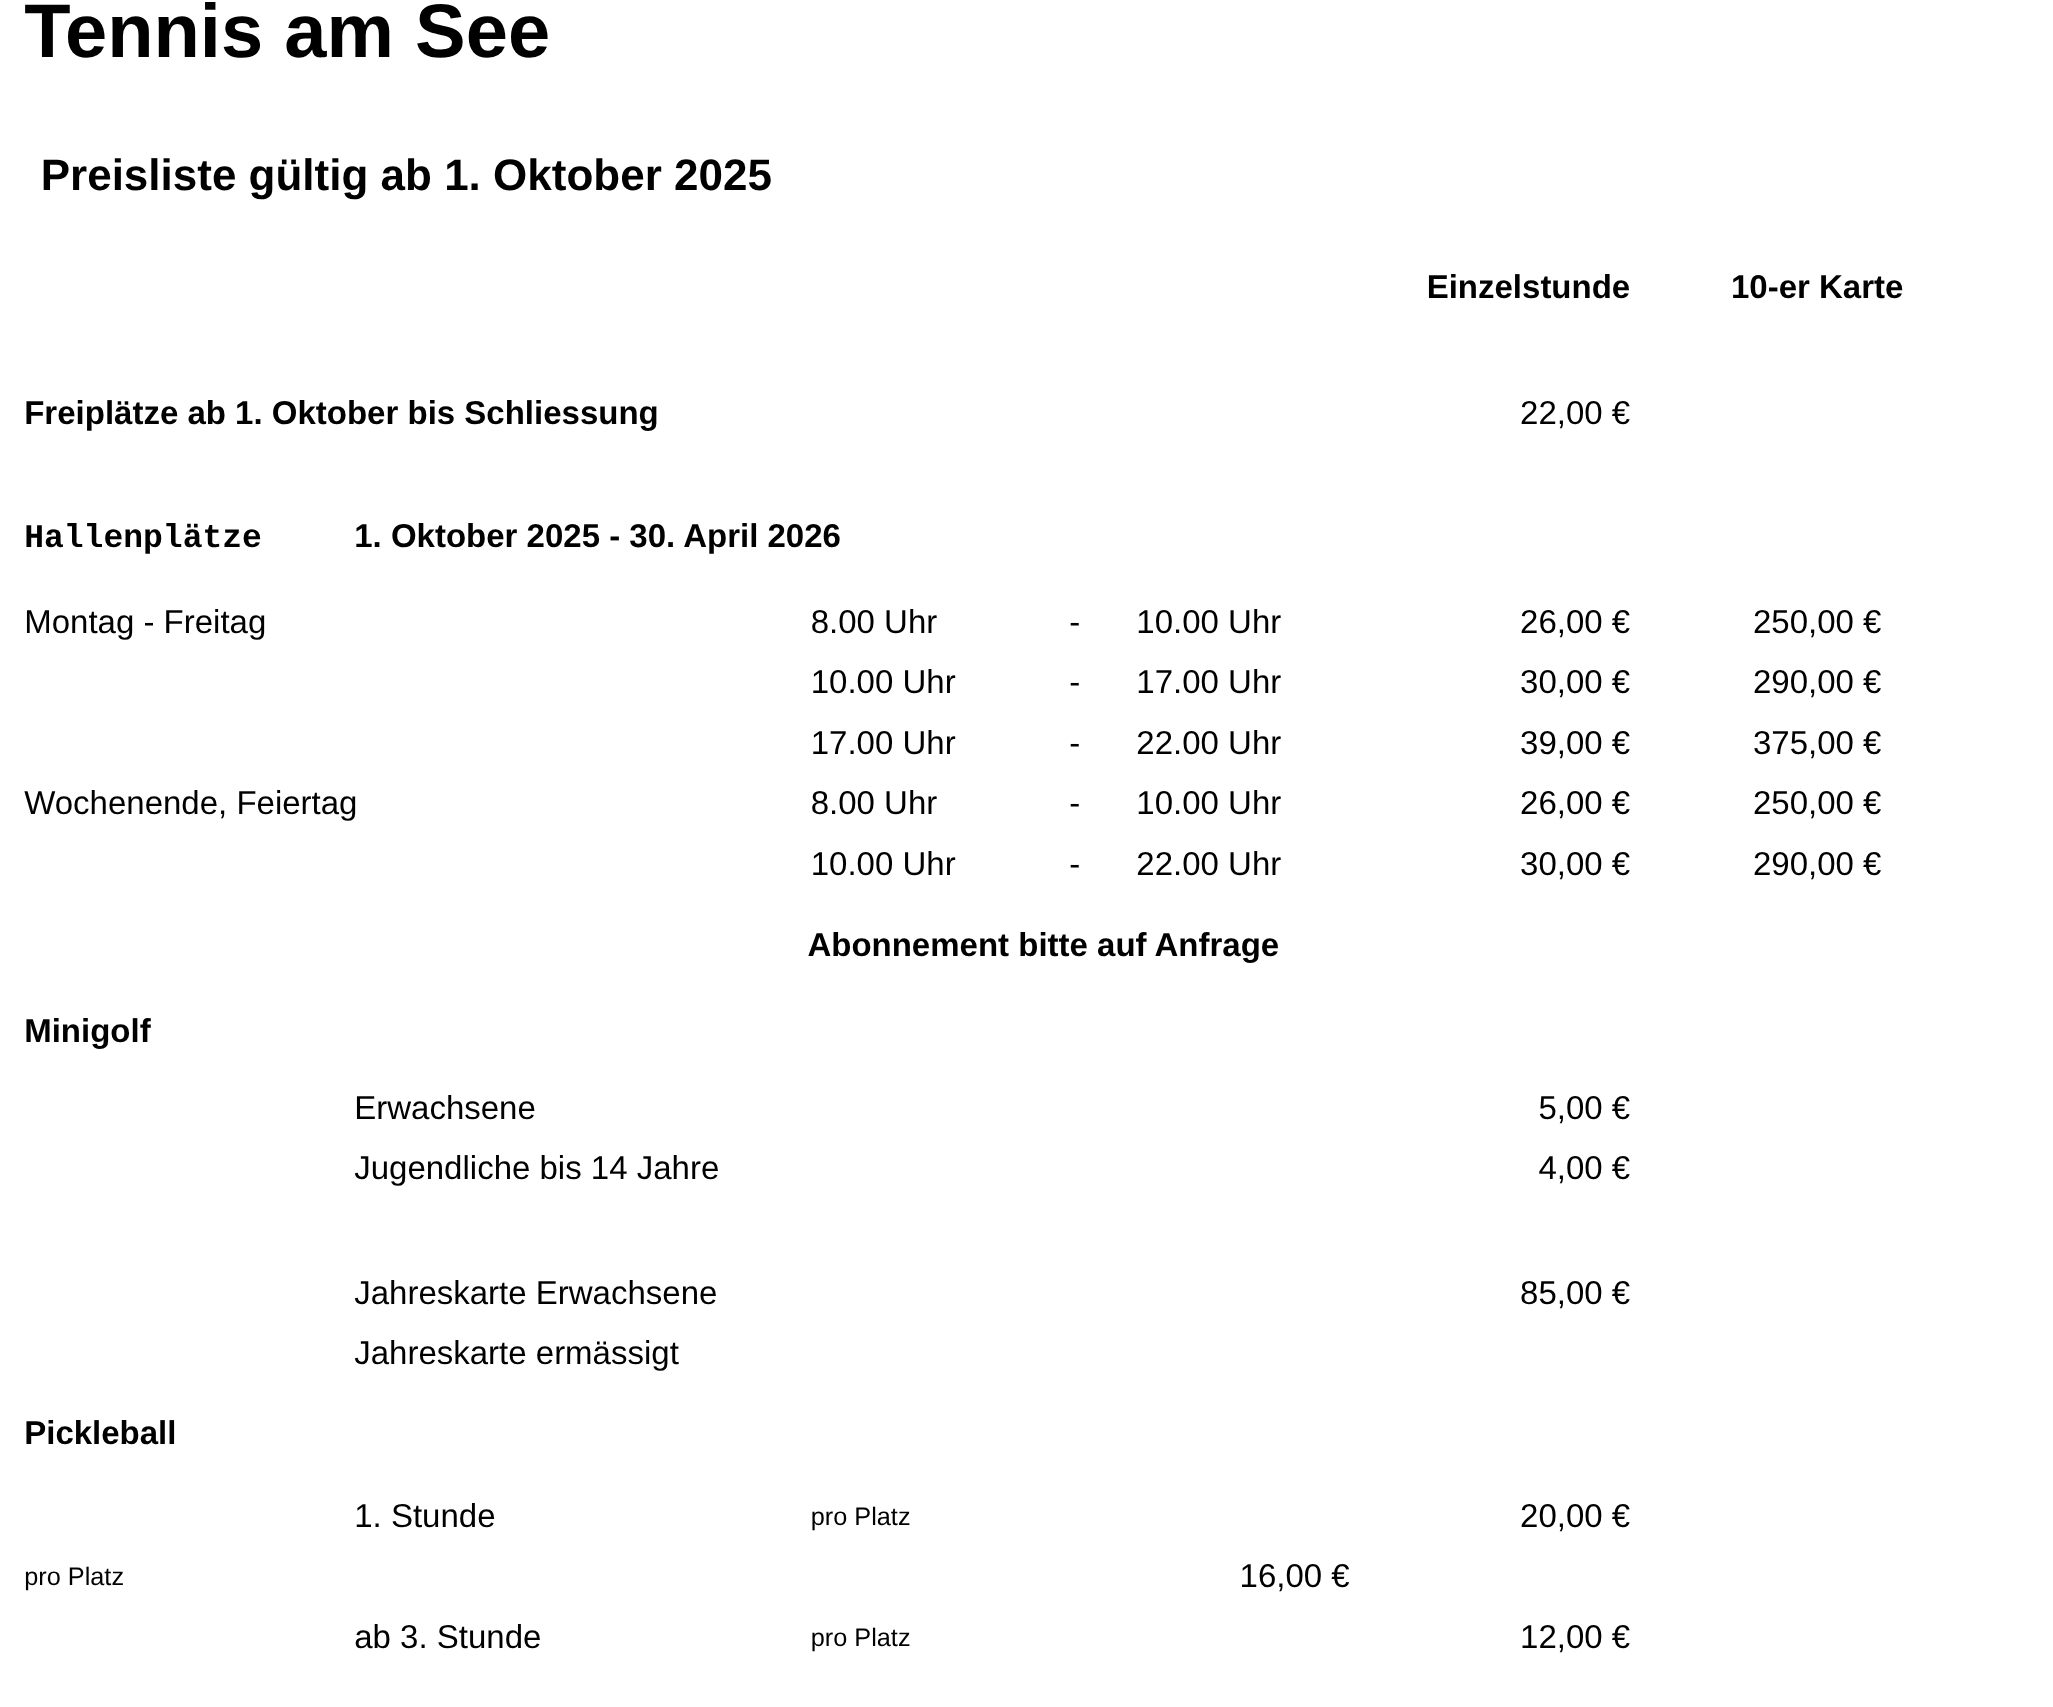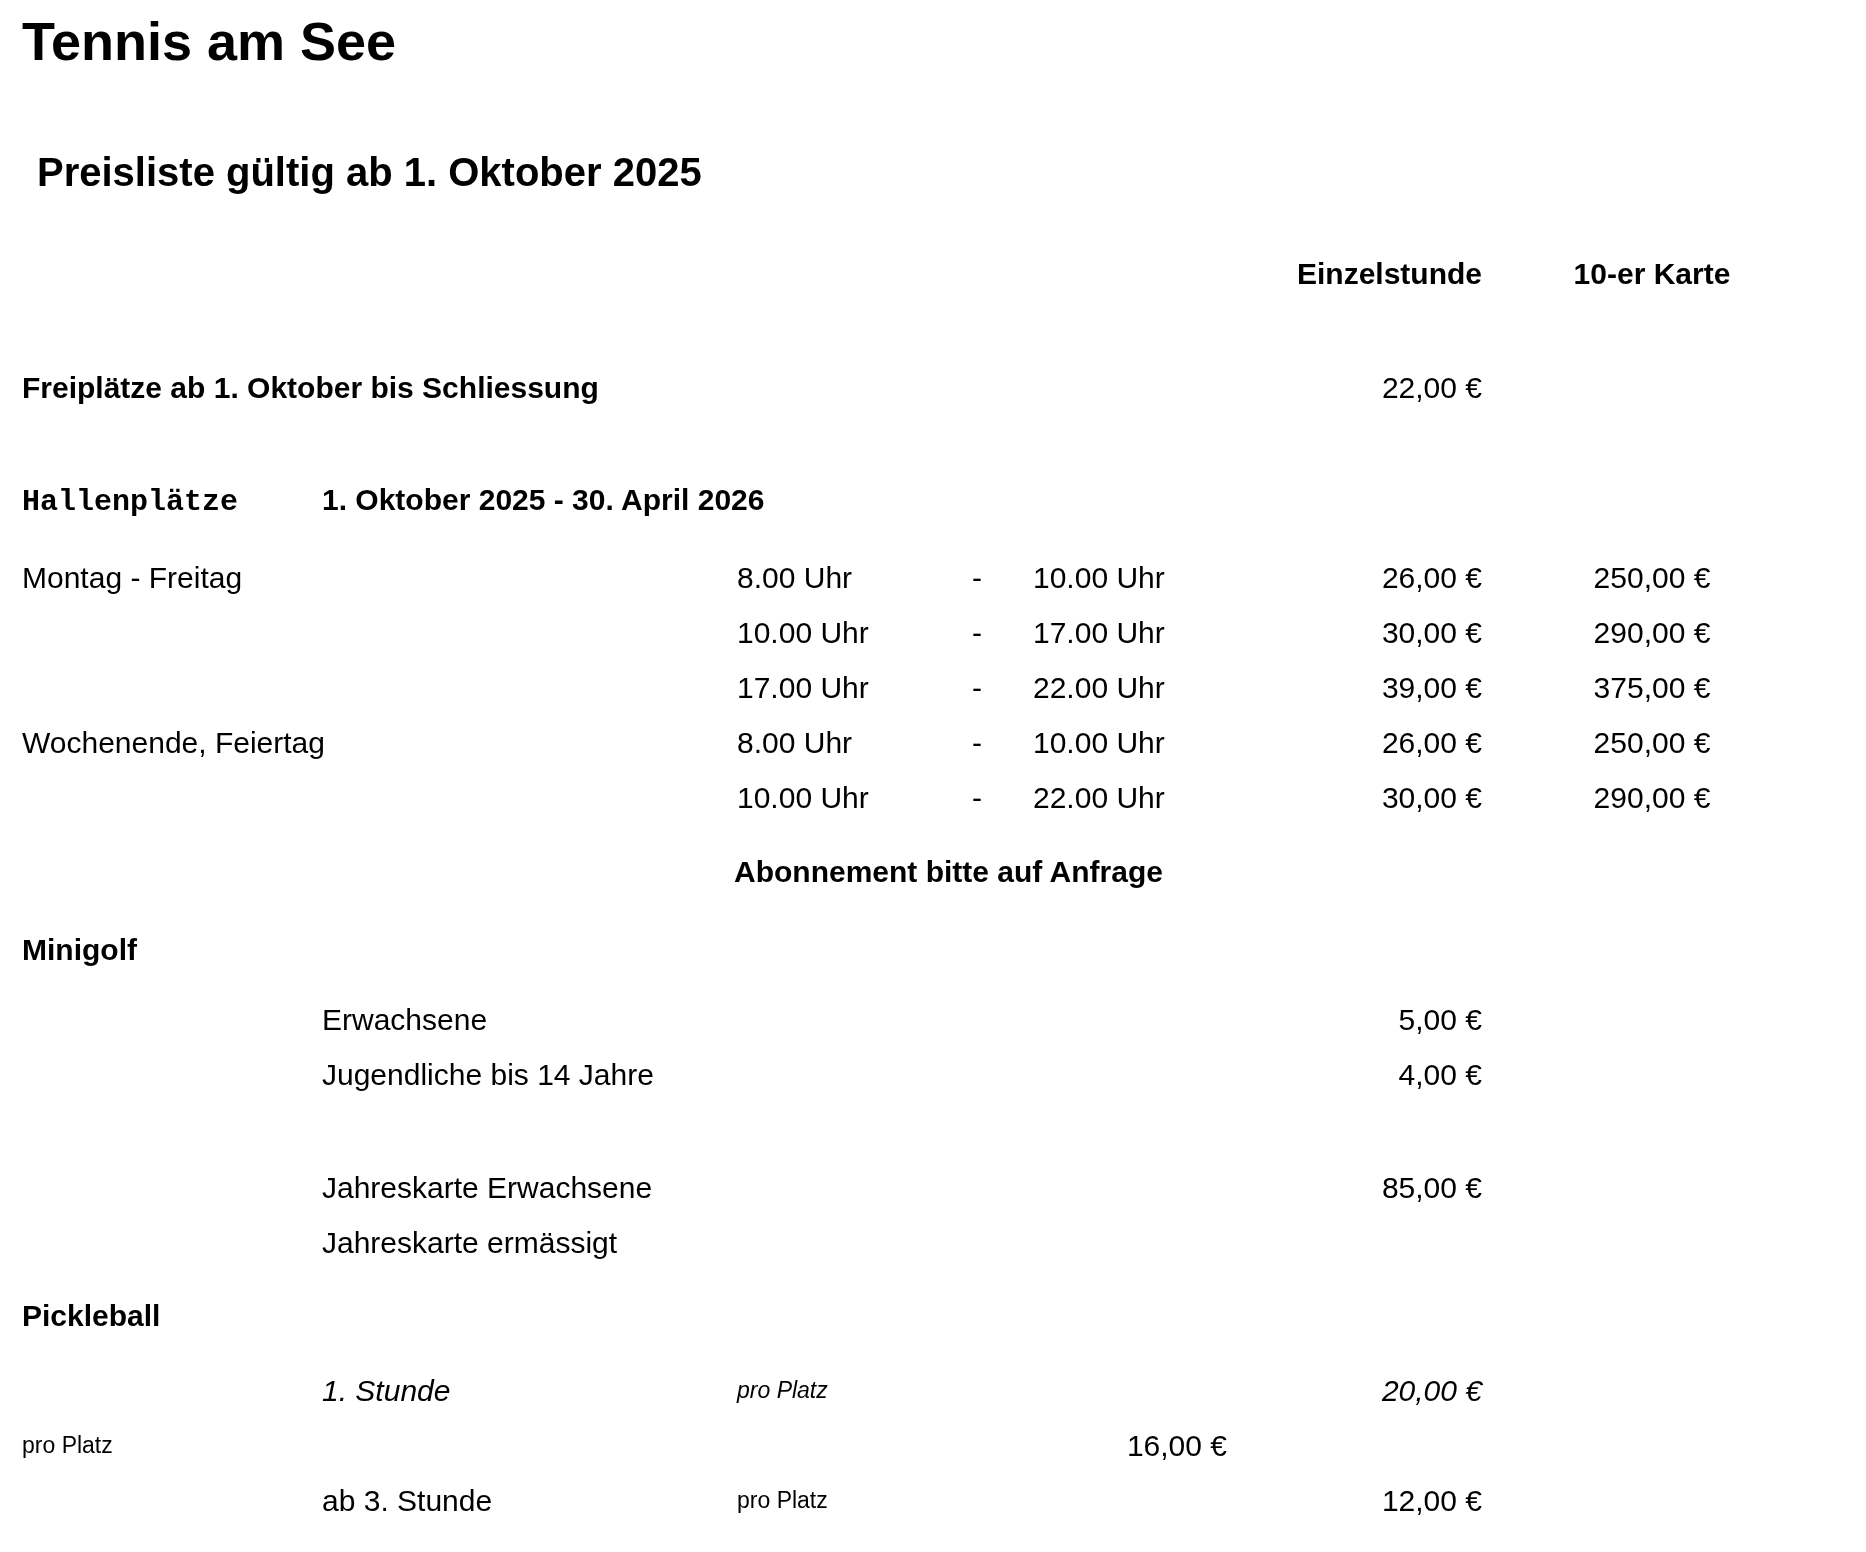--- a/index.html
+++ b/index.html
@@ -15,22 +15,22 @@
     height: 1552px;
     background: #ffffff;
     overflow: hidden;
   }
   .content {
     margin-left: 22px;
     width: 1800px;
   }
   .doc-title {
     margin: 0;
-    padding-top: 14px;
-    font-size: 54px;
+    padding-top: 2px;
+    font-size: 69px;
     line-height: 54px;
     font-weight: bold;
     white-space: nowrap;
   }
   .doc-subtitle {
     margin: 15px;
     margin-top: 80px;
     font-size: 40px;
     line-height: 48px;
     font-weight: bold;
@@ -76,21 +76,21 @@
   .section-header {
     font-size: 30px;
     line-height: 55px;
     font-weight: bold;
     white-space: nowrap;
   }
   .minigolf-header  { margin-top: 23px; }
   .first-mini-row   { margin-top: 15px; }
   .jahreskarte-row  { margin-top: 58px; }
   .pickleball-header{ margin-top: 18px; }
-  .first-pickle-row { margin-top: 20px; font-style: italic; }
+  .first-pickle-row { margin-top: 20px; }
 </style>
 </head>
 <body>
 
 <div class="page">
   <div class="content">
 
     <h1 class="doc-title">Tennis am See</h1>
 
     <h2 class="doc-subtitle">Preisliste gültig ab 1. Oktober 2025</h2>

